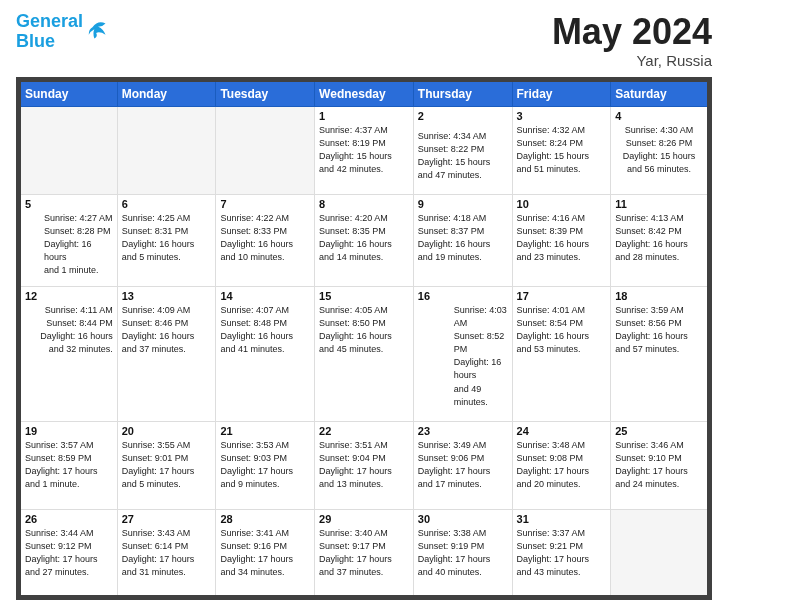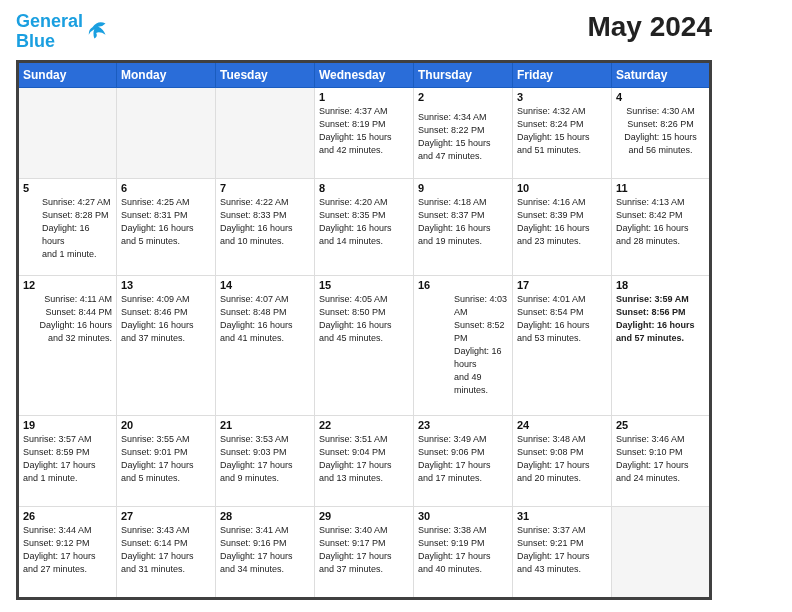--- a/index.html
+++ b/index.html
@@ -38,32 +38,32 @@
     }
     .logo-bird {
       width: 28px;
       height: 28px;
       margin-left: 2px;
     }
     .title-block {
       text-align: right;
     }
     .title-month {
-      font-size: 28px;
+      font-size: 36px;
       font-weight: bold;
       color: #222;
       line-height: 1.1;
     }
     .title-location {
       font-size: 15px;
       color: #444;
     }
     .calendar {
       flex: 1;
-      border: 3px solid #404040;
+      border: 5px solid #404040;
       border-collapse: collapse;
       width: 100%;
       table-layout: fixed;
     }
     .calendar th {
       background: #2a6dd9;
       color: #fff;
       font-size: 12px;
       font-weight: bold;
       padding: 5px 4px;
@@ -108,20 +108,21 @@
             <span style="color:#1a9fe0;">Blue</span>
           </div>
           <svg class="logo-bird" viewBox="0 0 30 30">
             <path d="M8 10 Q14 2 22 6 Q18 10 14 9 Q20 12 22 18 Q16 14 12 16 Q14 20 10 22 Q8 16 10 12 Q6 14 4 18 Q4 12 8 10Z" fill="#1a9fe0"></path>
           </svg>
         </div>
       </div>
     </div>
     <div class="title-block">
       <div class="title-month">May 2024</div>
+      <div class="title-location">Yar, Russia</div>
     </div>
   </div>
 
   <table class="calendar">
     <thead>
       <tr>
       <th>Sunday</th>
           <th>Monday</th>
           <th>Tuesday</th>
           <th>Wednesday</th>
@@ -253,21 +254,21 @@
           </td>
           <td>
             <div class="day-num">17</div>
             <div class="day-info" style="white-space: pre-line;">Sunrise: 4:01 AM
 Sunset: 8:54 PM
 Daylight: 16 hours
 and 53 minutes.</div>
           </td>
           <td>
             <div class="day-num">18</div>
-            <div class="day-info" style="white-space: pre-line; font-weight: bold;">Sunrise: 3:59 AM
+            <div class="day-info" style="white-space: pre-line;">Sunrise: 3:59 AM
 Sunset: 8:56 PM
 Daylight: 16 hours
 and 57 minutes.</div>
           </td>
         </tr>
         <tr>
           <td>
             <div class="day-num">19</div>
             <div class="day-info" style="white-space: pre-line;">Sunrise: 3:57 AM
 Sunset: 8:59 PM

